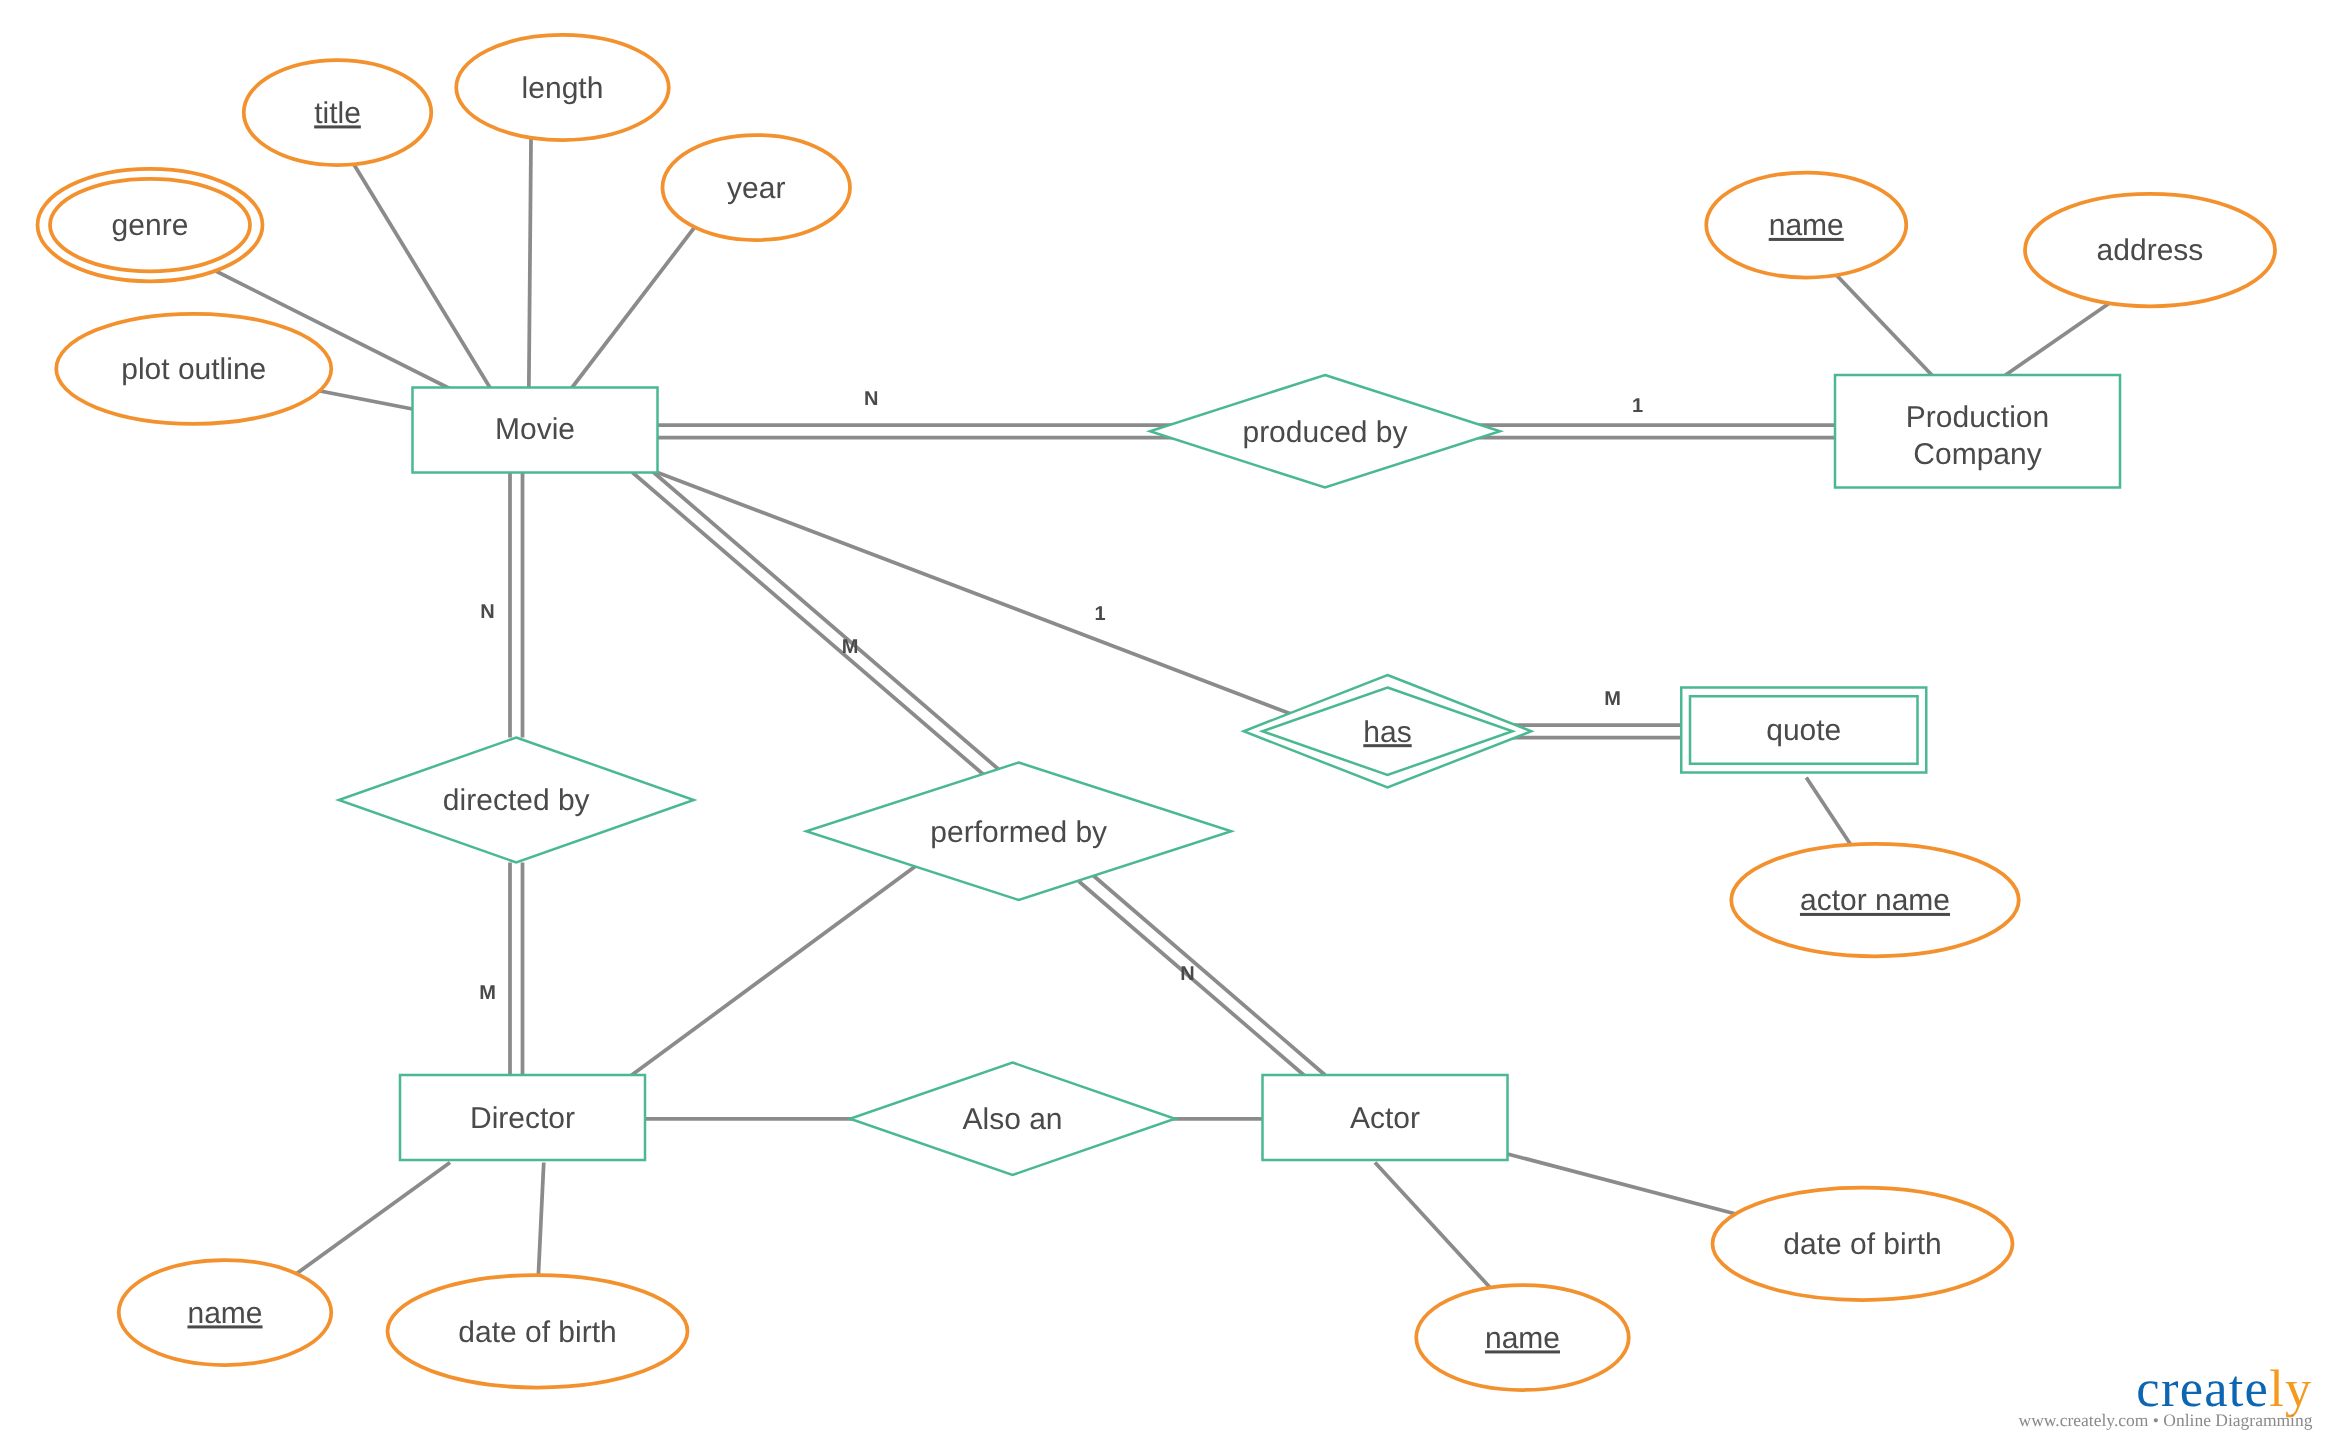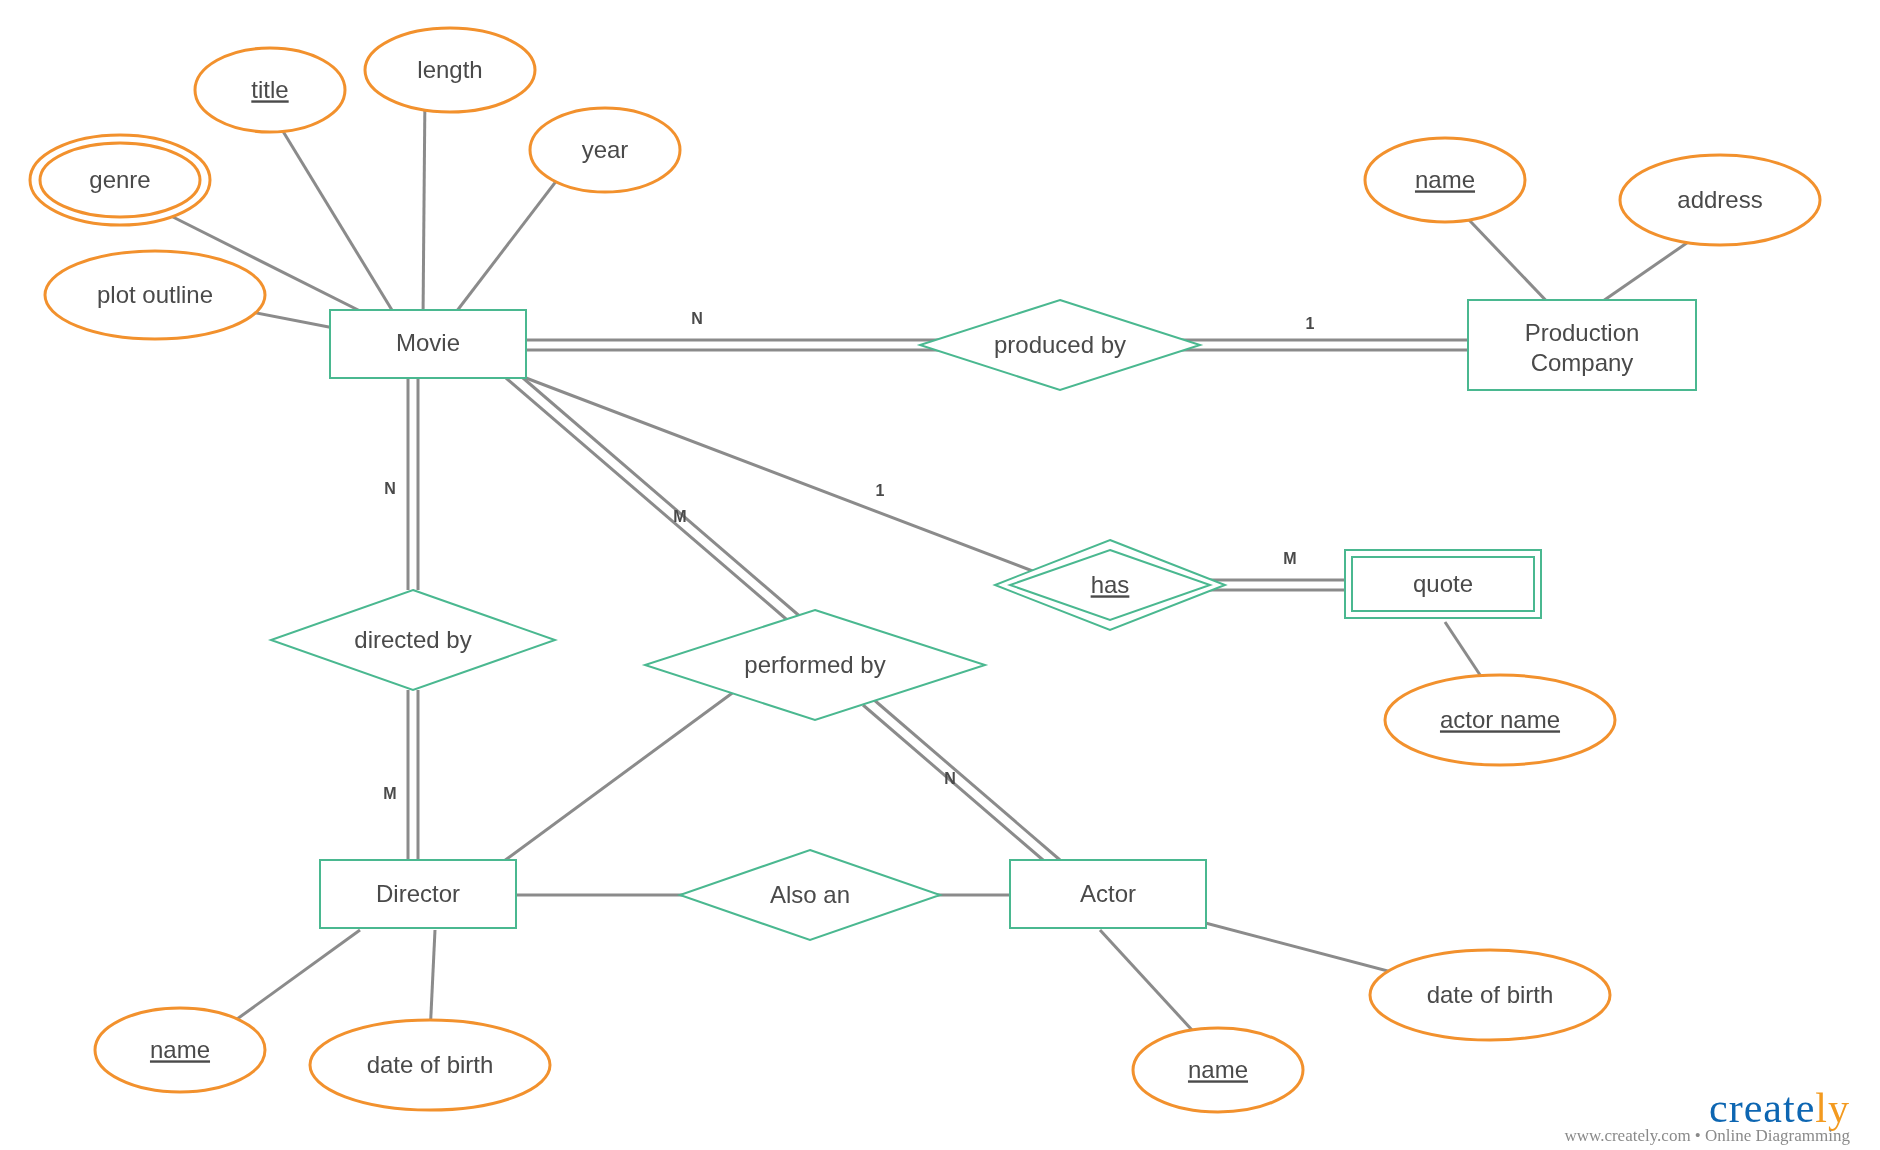--- a/index.html
+++ b/index.html
@@ -34,21 +34,21 @@
     font-family: Liberation Serif, serif;
   }
   .footer .logo {
     font-size: 42px;
     font-weight: 400;
     letter-spacing: 1px;
   }
   .footer .logo .blue { color: #0d66b2; }
   .footer .logo .orange { color: #f39a1f; }
   .footer .sub {
-    font-size: 17px;
+    font-size: 14px;
     color: #8a8a8a;
     margin-top: -6px;
   }
   .underline { text-decoration: underline; }
 </style>
 </head>
 <body>
 
 <svg width="1880" height="1150" viewBox="0 0 1880 1150">
   <defs></defs>

